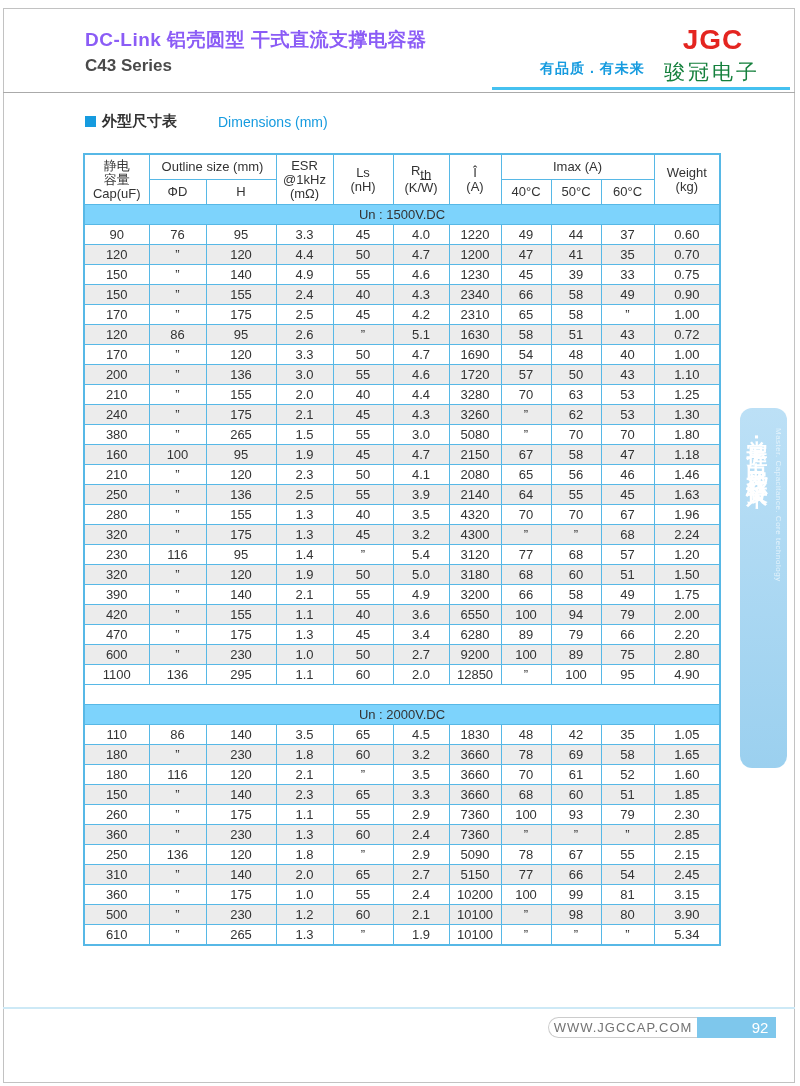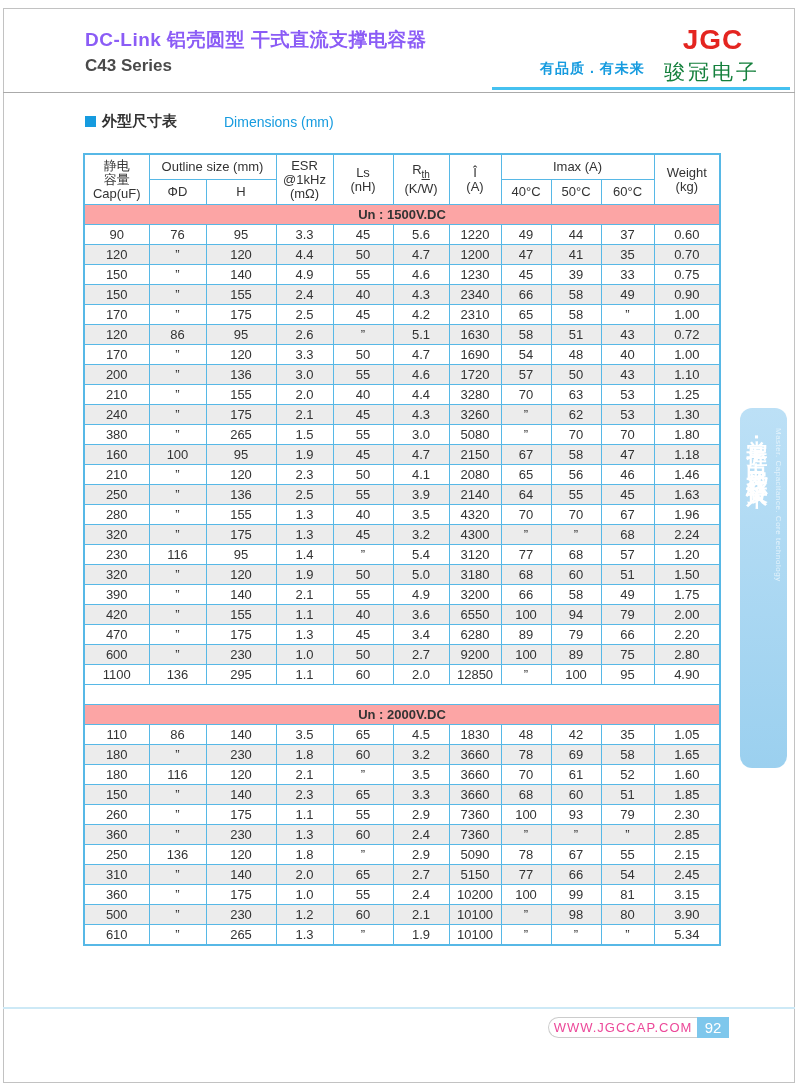--- a/index.html
+++ b/index.html
@@ -14,52 +14,52 @@
   .hdr-series{position:absolute;left:85px;top:56px;font-size:17px;font-weight:bold;color:#4a4a4a;}
   .hdr-slogan{position:absolute;left:540px;top:60px;font-size:14px;font-weight:bold;color:#169bdf;letter-spacing:1px;}
   .hdr-logo{position:absolute;left:678px;top:24px;width:70px;text-align:center;
     font-family:Liberation Sans, sans-serif;font-size:28px;font-weight:bold;color:#e42520;letter-spacing:1px;}
   .hdr-company{position:absolute;left:664px;top:58px;font-size:21px;color:#15803d;letter-spacing:3px;}
   .hdr-blueline{position:absolute;left:492px;top:87px;width:298px;height:3px;background:#45c1f0;}
   .hdr-grayline{position:absolute;left:3px;top:92px;width:792px;height:1px;background:#aaaaaa;}
   
   .sec-heading{position:absolute;left:85px;top:112px;font-size:15px;display:flex;align-items:center;}
   .sec-square{width:11px;height:11px;background:#169bdf;margin-right:6px;}
-  .sec-cn{font-weight:bold;color:#333;margin-right:14px;}
+  .sec-cn{font-weight:bold;color:#333;margin-right:8px;}
   .sec-en{color:#169bdf;font-size:14px;margin-left:33px;}
   
   table.spec{position:absolute;left:83px;top:143px;width:636px;border-collapse:collapse;
     border:2px solid #57b8e6;table-layout:fixed;margin-top:10px;}
   table.spec th, table.spec td{
     border:1.5px solid #57b8e6;text-align:center;vertical-align:middle;
     font-size:13px;font-weight:normal;color:#333;padding:0;}
   table.spec th{height:24px;line-height:14px;white-space:pre-line;background:#fff;}
   table.spec td{height:19px;line-height:19px;}
   tr.alt td{background:#ececec;}
-  tr.band td{background:#fca5a5;height:19px;font-weight:bold;}
+  tr.band td{background:#7dd3fc;height:19px;}
   tr.spacer td{background:#fff;height:19px;}
   col.c0{width:65px}col.c1{width:57px}col.c2{width:70px}col.c3{width:57px}
   col.c4{width:60px}col.c5{width:56px}col.c6{width:52px}col.c7{width:50px}
   col.c8{width:50px}col.c9{width:53px}col.c10{width:66px}
-  sub.th-sub{font-size:10px;text-decoration:underline;}
+  sub.th-sub{font-size:13px;text-decoration:underline;}
   
   .side-tab{position:absolute;left:740px;top:408px;width:47px;height:360px;
     background:linear-gradient(180deg,#bce0f6,#9bd0ef);border-radius:12px;}
   .side-cn{position:absolute;left:3px;top:16px;writing-mode:vertical-rl;
     font-size:21px;letter-spacing:5px;color:#ffffff;font-weight:bold;}
   .side-en{position:absolute;right:4px;top:20px;writing-mode:vertical-rl;
     font-size:8px;color:#e2f2fb;letter-spacing:.5px;}
   
   .ft-line{position:absolute;left:3px;top:1007px;width:792px;height:2px;background:#cde9f6;}
   .ft-pill{position:absolute;left:548px;top:1017px;display:flex;align-items:stretch;height:21px;}
   .ft-url{width:149px;border:1px solid #cccccc;border-right:none;border-radius:11px 0 0 11px;
-    background:#fff;color:#ec4899;font-size:13px;letter-spacing:1px;
+    background:#fff;color:#737373;font-size:13px;letter-spacing:1px;
     display:flex;align-items:center;justify-content:center;box-sizing:border-box;}
   .ft-page{width:32px;background:#7ec7ec;color:#ffffff;font-size:15px;
-    display:flex;align-items:center;justify-content:center;}
+    display:flex;align-items:center;justify-content:center;padding-left:47px;}
 </style>
 </head>
 <body>
 
 <div class="page-border"></div>
 
 <div class="hdr-title">DC-Link 铝壳圆型  干式直流支撑电容器</div>
 <div class="hdr-series">C43 Series</div>
 <div class="hdr-slogan">有品质 . 有未来</div>
 <div class="hdr-logo">JGC</div>
@@ -116,21 +116,21 @@
   <tbody>
       <tr class="band">
         <td colspan="11">Un : 1500V.DC</td>
       </tr>
       <tr>
         <td>90</td>
         <td>76</td>
         <td>95</td>
         <td>3.3</td>
         <td>45</td>
-        <td>5.6</td>
+        <td>4.0</td>
         <td>1220</td>
         <td>49</td>
         <td>44</td>
         <td>37</td>
         <td>0.60</td>
       </tr>
       <tr class="alt">
         <td>120</td>
         <td>”</td>
         <td>120</td>

